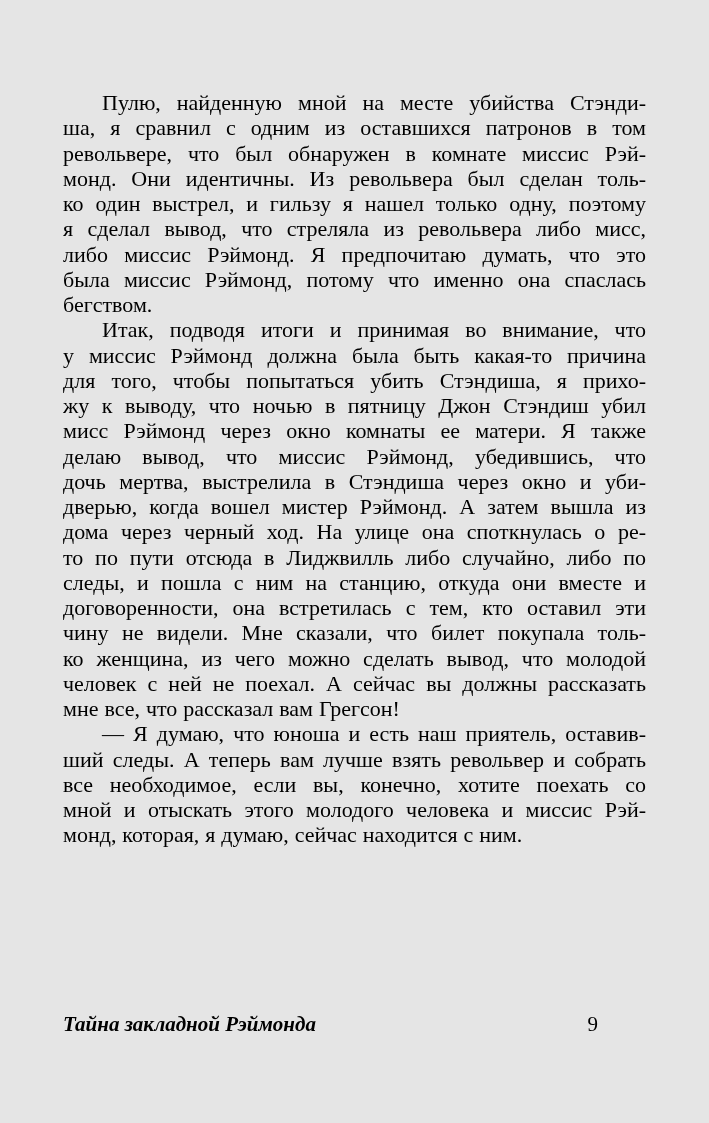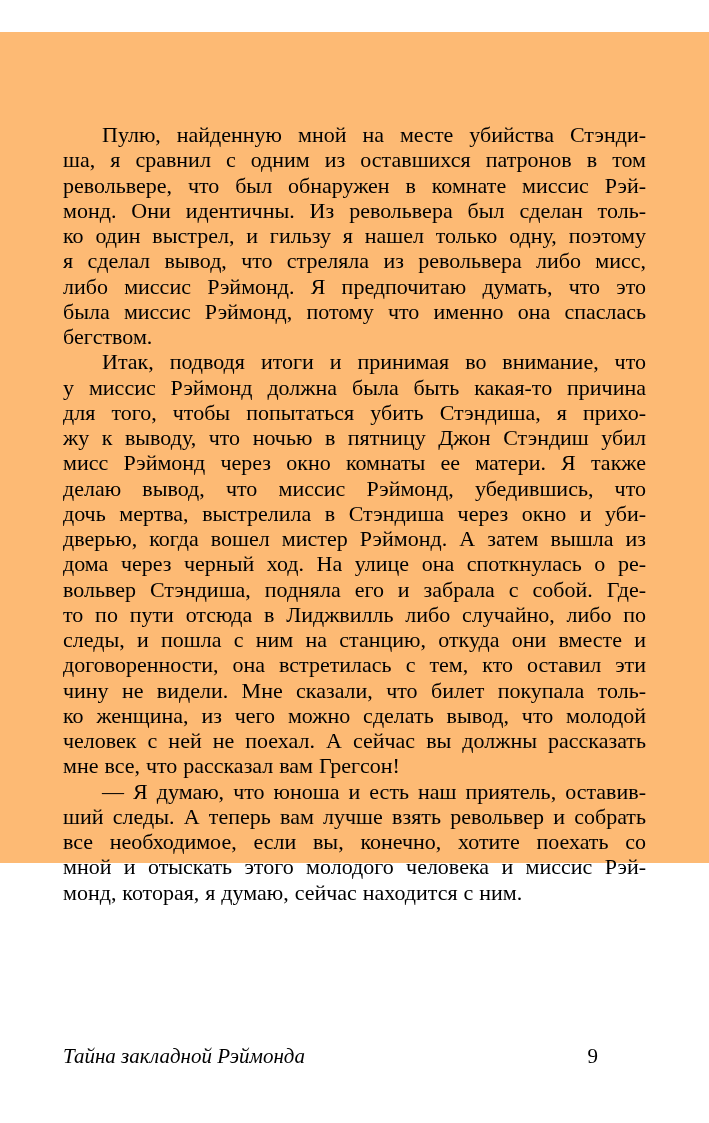--- a/index.html
+++ b/index.html
@@ -12,23 +12,22 @@
     background: #ffffff;
     color: #000000;
     font-family: "Liberation Serif", "DejaVu Serif", serif;
     position: relative;
     overflow: hidden;
   }
   .page {
     position: absolute;
     left: 0; top: 0;
     width: 709px;
-    height: 831px;
-    background: #fdba74;
-    margin-top: 32px;
+    height: 1123px;
+    background: #e5e5e5;
   }
   .text-block {
     position: absolute;
     left: 63px;
     top: 90px;
     width: 583px;
   }
   .para {
     margin: 0;
     padding: 0;
@@ -54,20 +53,21 @@
     top: 1012px;
     width: 583px;
     display: flex;
     justify-content: space-between;
     align-items: baseline;
     font-size: 21px;
     line-height: 25px;
   }
   .footer-title {
     font-style: italic;
+    font-weight: bold;
   }
   .footer-num {
     font-style: normal;
     margin-right: 48px;
   }
 </style>
 </head>
 <body>
 
 <div class="page">
@@ -86,21 +86,20 @@
       <div class="para">
         <div class="line first">Итак, подводя итоги и принимая во внимание, что</div>
         <div class="line">у миссис Рэймонд должна была быть какая-то причина</div>
         <div class="line">для того, чтобы попытаться убить Стэндиша, я прихо-</div>
         <div class="line">жу к выводу, что ночью в пятницу Джон Стэндиш убил</div>
         <div class="line">мисс Рэймонд через окно комнаты ее матери. Я также</div>
         <div class="line">делаю вывод, что миссис Рэймонд, убедившись, что</div>
         <div class="line">дочь мертва, выстрелила в Стэндиша через окно и уби-</div>
         <div class="line">дверью, когда вошел мистер Рэймонд. А затем вышла из</div>
         <div class="line">дома через черный ход. На улице она споткнулась о ре-</div>
-        <div class="line">вольвер Стэндиша, подняла его и забрала с собой. Где-</div>
         <div class="line">то по пути отсюда в Лиджвилль либо случайно, либо по</div>
         <div class="line">следы, и пошла с ним на станцию, откуда они вместе и</div>
         <div class="line">договоренности, она встретилась с тем, кто оставил эти</div>
         <div class="line">чину не видели. Мне сказали, что билет покупала толь-</div>
         <div class="line">ко женщина, из чего можно сделать вывод, что молодой</div>
         <div class="line">человек с ней не поехал. А сейчас вы должны рассказать</div>
         <div class="line last">мне все, что рассказал вам Грегсон!</div>
       </div>
       <div class="para">
         <div class="line first">— Я думаю, что юноша и есть наш приятель, оставив-</div>

